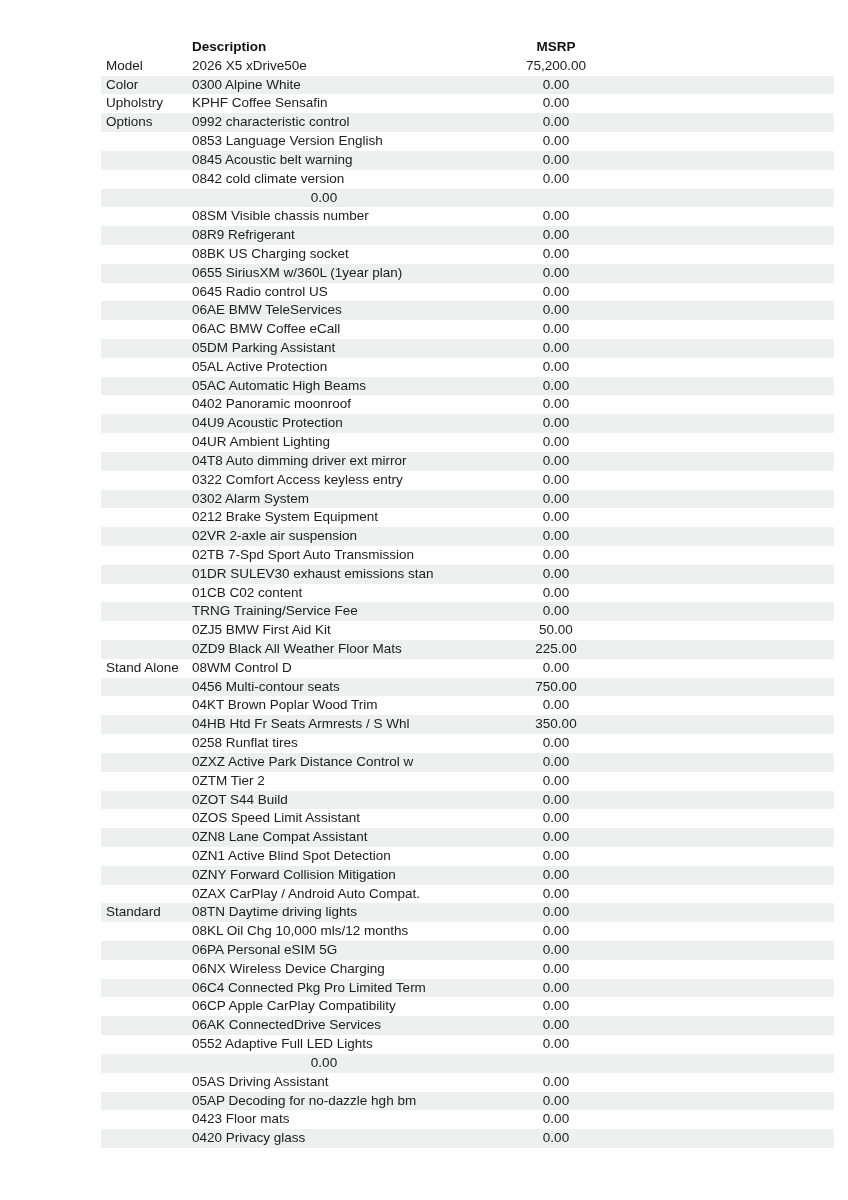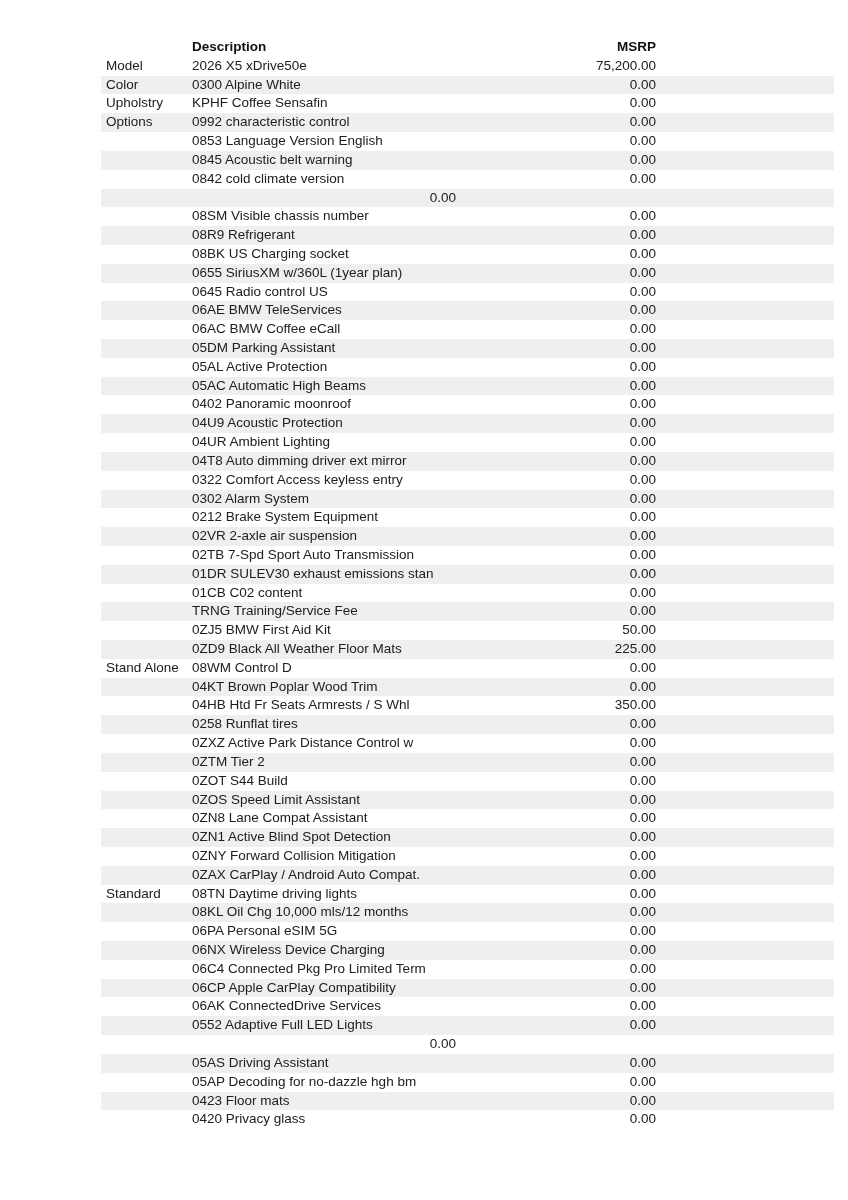--- a/index.html
+++ b/index.html
@@ -26,21 +26,21 @@
   .row {
     display: grid;
     grid-template-columns: 91px 264px 200px 1fr;
     height: 18.82px;
     line-height: 18.82px;
     font-size: 13.5px;
     white-space: nowrap;
   }
   .row .cat      { padding-left: 5px; overflow: visible; }
   .row .desc     { overflow: visible; }
-  .row .msrp     { text-align: right; }
+  .row .msrp     { text-align: center; }
   .row.header .desc, .row.header .msrp { font-weight: bold; color: #111111; }
   #rows .row:nth-child(even) { background: #edf0ee; }
 </style>
 </head>
 <body>
 
 <div class="page">
   <div class="table">
 
     <div class="row header">
@@ -274,20 +274,26 @@
     <span class="fill"></span>
   </div>
 
   <div class="row">
     <span class="cat">Stand Alone</span>
     <span class="desc">08WM Control D</span>
     <span class="msrp">0.00</span>
     <span class="fill"></span>
   </div>
 
+  <div class="row">
+    <span class="cat"></span>
+    <span class="desc">0456 Multi-contour seats</span>
+    <span class="msrp">750.00</span>
+    <span class="fill"></span>
+  </div>
 
   <div class="row">
     <span class="cat"></span>
     <span class="desc">04KT Brown Poplar Wood Trim</span>
     <span class="msrp">0.00</span>
     <span class="fill"></span>
   </div>
 
   <div class="row">
     <span class="cat"></span>

